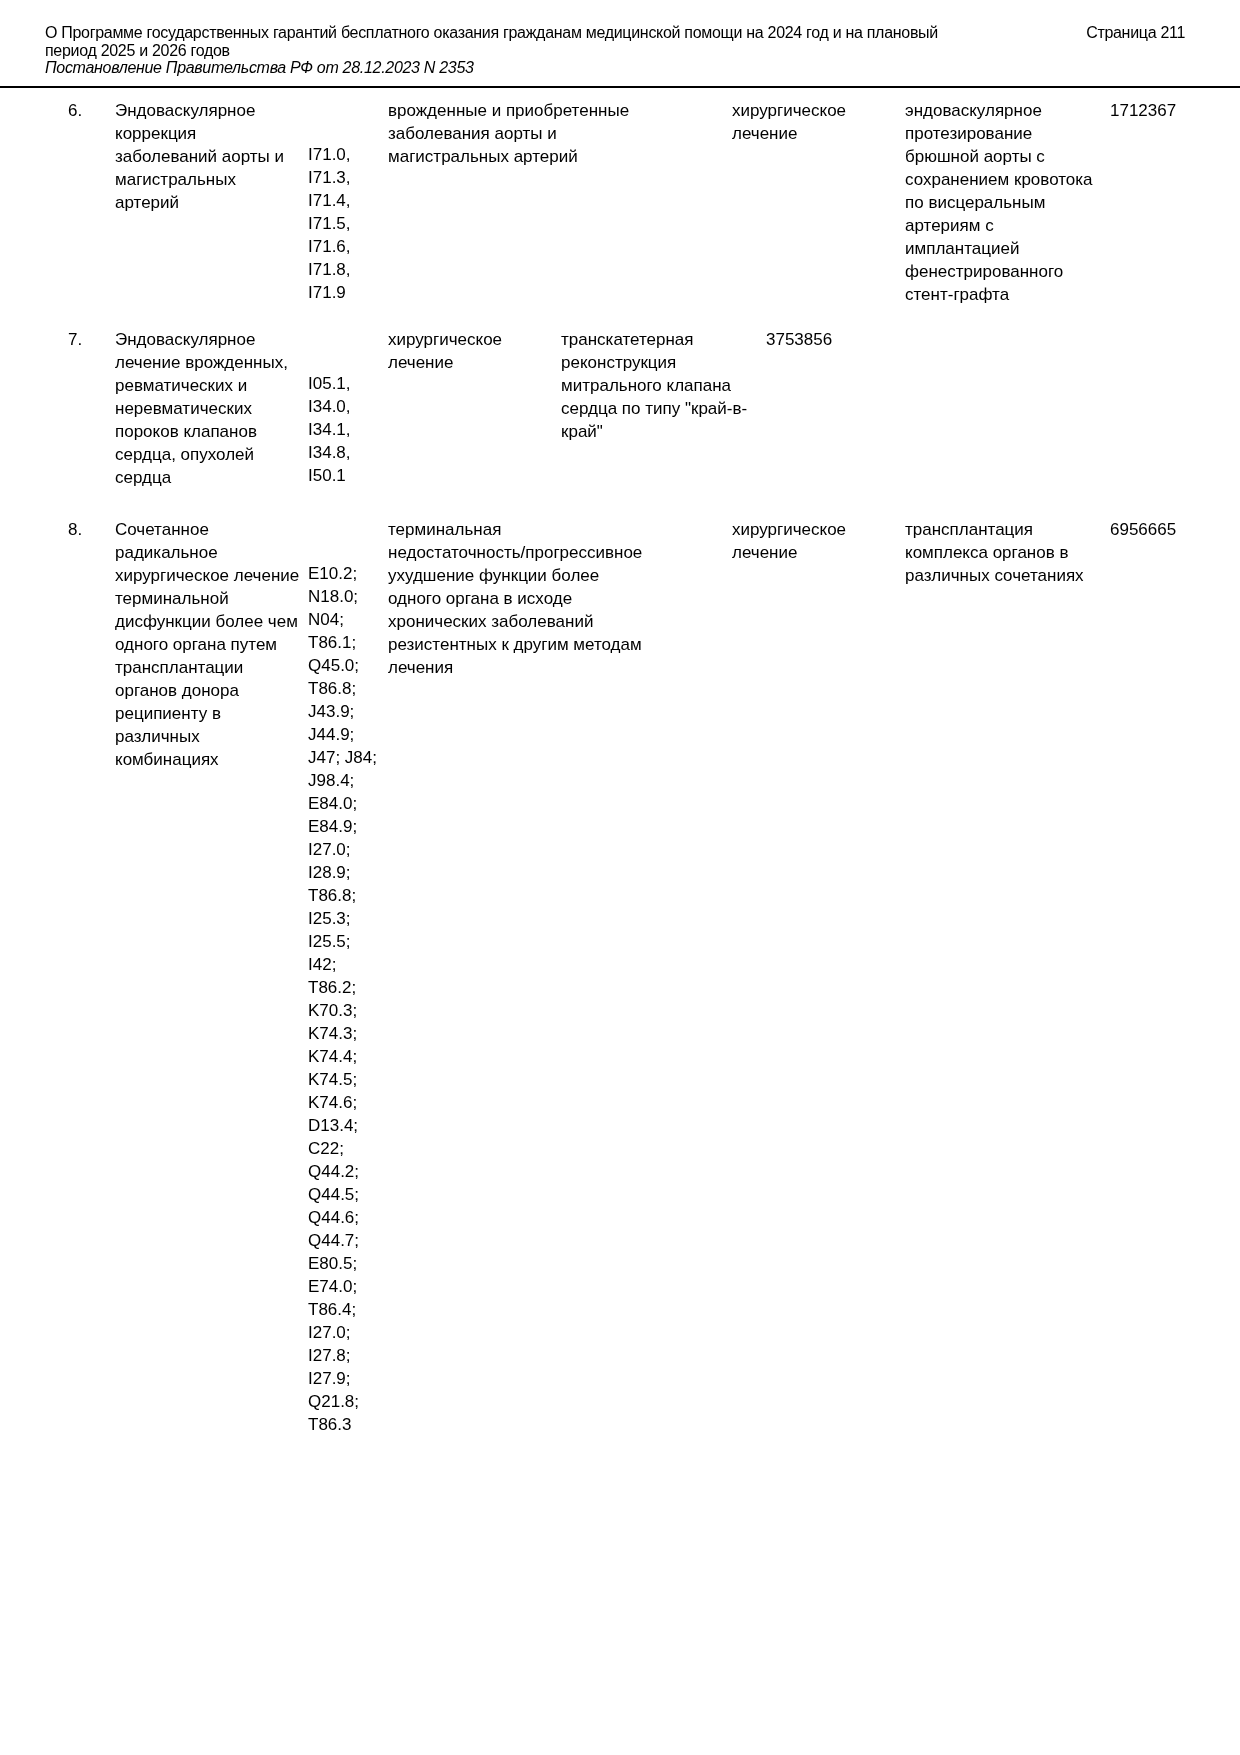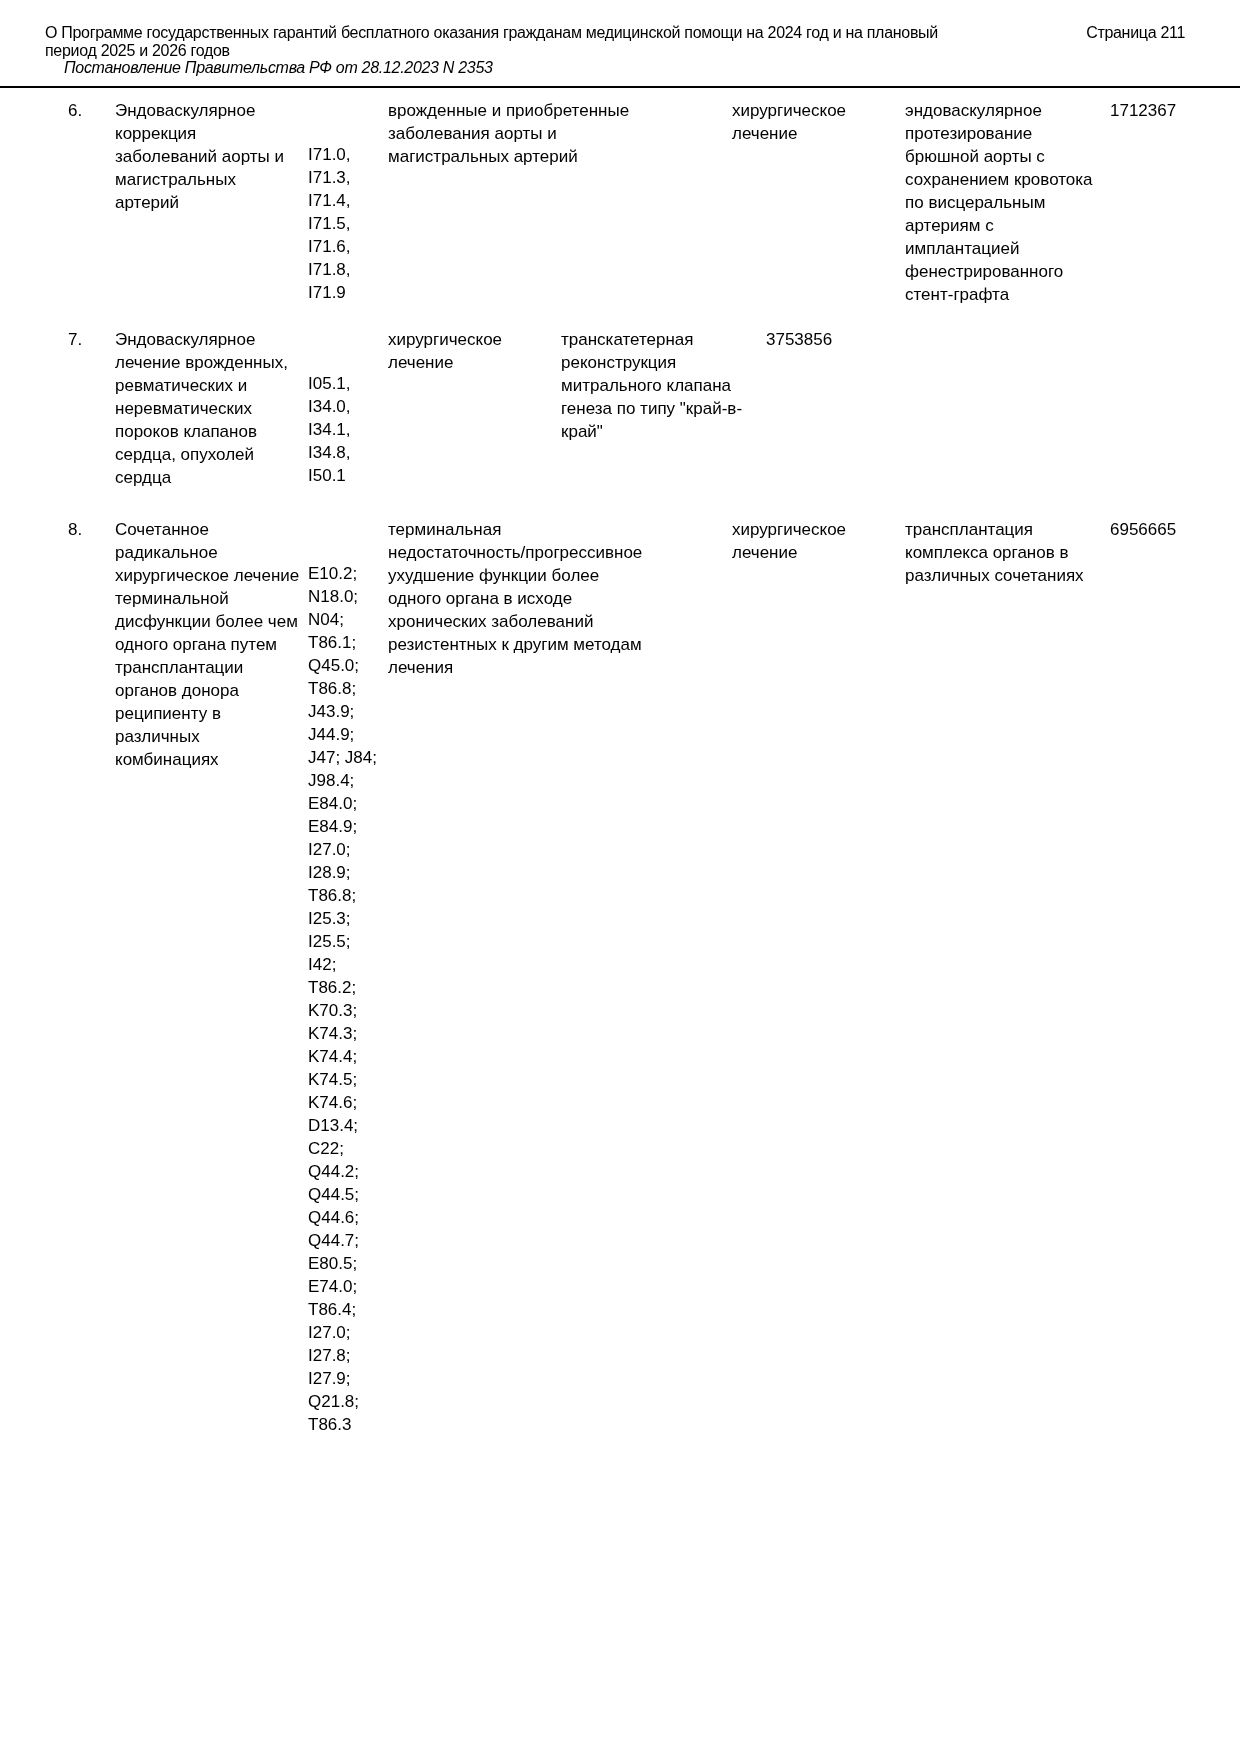--- a/index.html
+++ b/index.html
@@ -16,21 +16,21 @@
   .header{
     position:absolute;
     left:45px;
     top:24px;
     right:195px;
     font-size:16px;
     line-height:17.5px;
     letter-spacing:-0.3px;
   }
   .header-title{white-space:pre;}
-  .header-subtitle{font-style:italic;white-space:pre;margin-left:19px;}
+  .header-subtitle{font-style:italic;white-space:pre;}
   .page-number{
     position:absolute;
     top:24px;
     right:55px;
     font-size:16px;
     letter-spacing:-0.3px;
   }
   
   .rule{position:absolute;left:0;right:0;background:#000;}
   .rule-top{top:86px;height:2px;}
@@ -132,21 +132,21 @@
       <div class="cell c-codes">I05.1,
 I34.0,
 I34.1,
 I34.8,
 I50.1</div>
       <div class="cell c-treat">хирургическое
 лечение</div>
       <div class="cell c-method">транскатетерная
 реконструкция
 митрального клапана
-генеза по типу "край-в-
+сердца по типу "край-в-
 край"</div>
       <div class="cell c-amount">3753856</div>
     </div>
 
     <div class="trow trow-8">
       <div class="cell c-num">8.</div>
       <div class="cell c-name">Сочетанное
 радикальное
 хирургическое лечение
 терминальной

